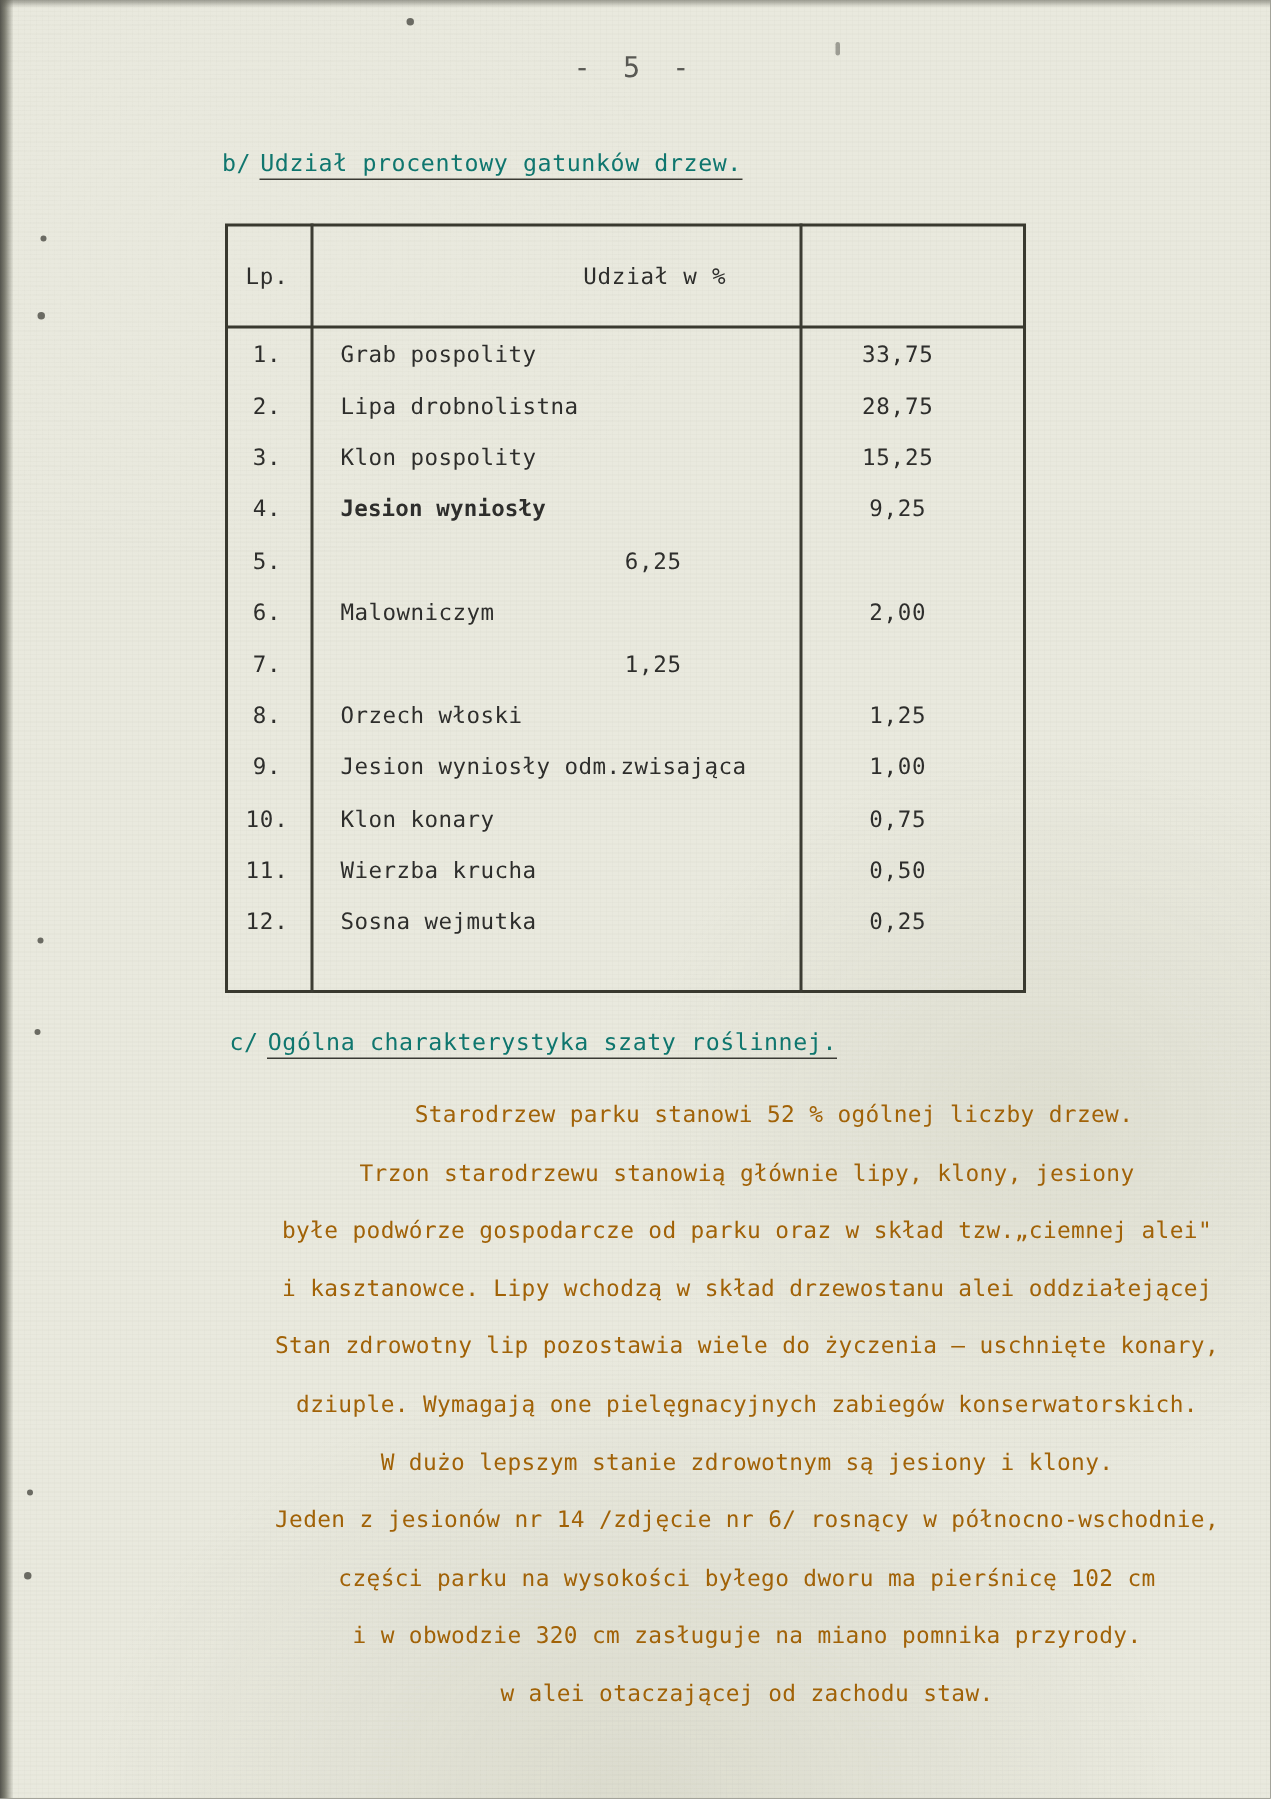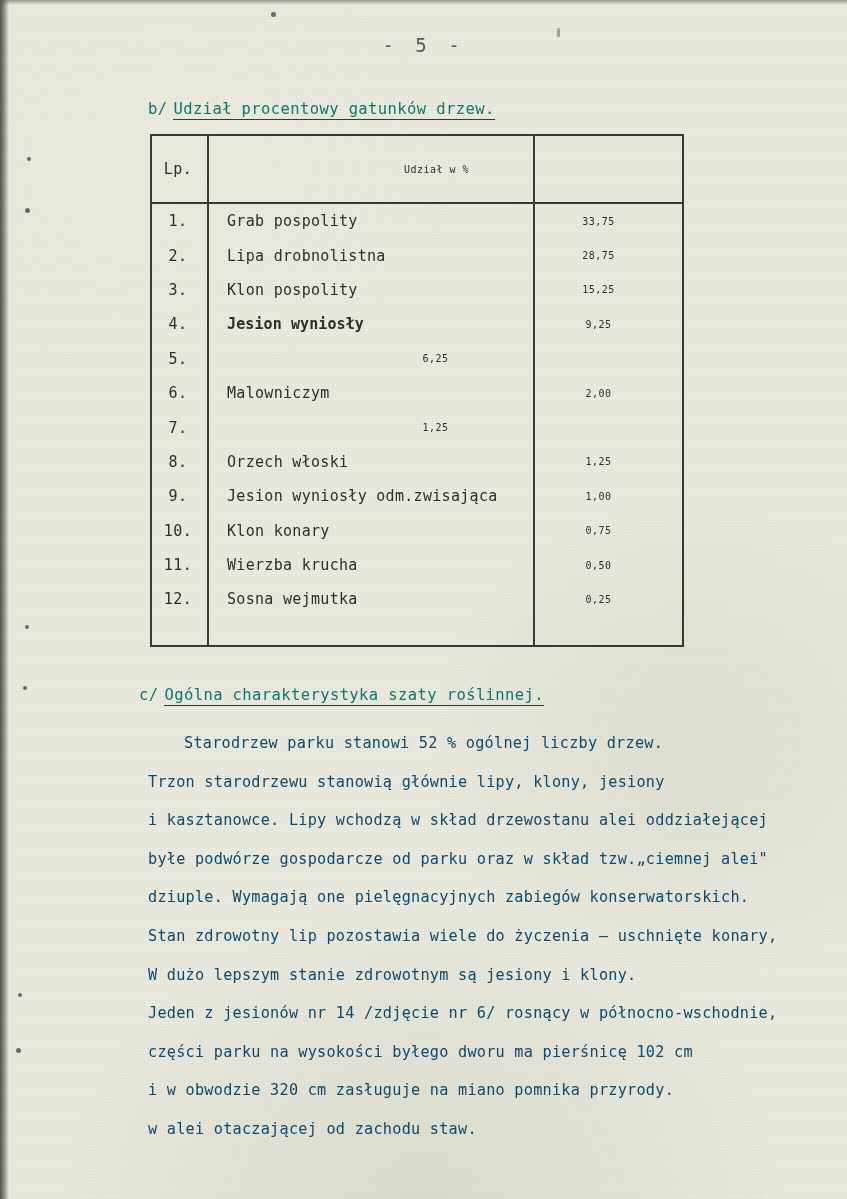--- a/index.html
+++ b/index.html
@@ -67,27 +67,27 @@
     letter-spacing: .4px;
     color: #0f766e;
     white-space: nowrap;
   }
   .heading .prefix { margin-right: 6px; }
   .heading .under {
     border-bottom: 1.6px solid #3a3a34;
     padding-bottom: 1px;
   }
   #heading-b { left: 148px; top: 100px; }
-  #heading-c { left: 139px; top: 686px; }
+  #heading-c { left: 153px; top: 686px; }
 
   
   .table-wrap {
     position: absolute;
     left: 150px;
-    top: 134px;
+    top: 149px;
     width: 534px;
     height: 513px;
     border: 2.2px solid #39392f;
     box-sizing: border-box;
   }
   .table-wrap::before,
   .table-wrap::after {
     content: "";
     position: absolute;
     top: -2px; bottom: -2px;
@@ -123,21 +123,21 @@
     box-sizing: border-box;
     padding-left: 20px;
     font-size: 15px;
     letter-spacing: .3px;
     white-space: nowrap;
   }
   .cell-pct {
     flex: 1;
     box-sizing: border-box;
     text-align: center;
-    font-size: 10px;
+    font-size: 15px;
     letter-spacing: .5px;
     padding-right: 18px;
   }
   .thead .cell-lp,
   .thead .cell-name,
   .thead .cell-pct {
     height: 100%;
     display: flex;
     align-items: center;
   }
@@ -150,22 +150,23 @@
 
   
   .body-text {
     position: absolute;
     left: 148px;
     top: 724px;
     width: 700px;
     font-size: 15.2px;
     line-height: 38.6px;
     letter-spacing: .25px;
-    color: #0c4a6e;
+    color: #a16207;
     white-space: nowrap;
+    text-align: center;
   }
   .body-text .indent { padding-left: 36px; }
   .line { height: 38.6px; }
 
   
   .speck {
     position: absolute;
     background: #40403a;
     border-radius: 50%;
     opacity: .75;
@@ -267,24 +268,24 @@
     </div>
   </div>
 
   <div class="heading" id="heading-c">
     <span class="prefix">c/</span><span class="under">Ogólna charakterystyka szaty roślinnej.</span>
   </div>
 
   <div class="body-text">
     <div class="line indent">Starodrzew parku stanowi 52 % ogólnej liczby drzew.</div>
     <div class="line">Trzon starodrzewu stanowią głównie lipy, klony, jesiony</div>
+    <div class="line">byłe podwórze gospodarcze od parku oraz w skład tzw.„ciemnej alei"</div>
     <div class="line">i kasztanowce. Lipy wchodzą w skład drzewostanu alei oddziałejącej</div>
-    <div class="line">byłe podwórze gospodarcze od parku oraz w skład tzw.„ciemnej alei"</div>
+    <div class="line">Stan zdrowotny lip pozostawia wiele do życzenia – uschnięte konary,</div>
     <div class="line">dziuple. Wymagają one pielęgnacyjnych zabiegów konserwatorskich.</div>
-    <div class="line">Stan zdrowotny lip pozostawia wiele do życzenia – uschnięte konary,</div>
     <div class="line">W dużo lepszym stanie zdrowotnym są jesiony i klony.</div>
     <div class="line">Jeden z jesionów nr 14 /zdjęcie nr 6/ rosnący w północno-wschodnie,</div>
     <div class="line">części parku na wysokości byłego dworu ma pierśnicę 102 cm</div>
     <div class="line">i w obwodzie 320 cm zasługuje na miano pomnika przyrody.</div>
     <div class="line">w alei otaczającej od zachodu staw.</div>
   </div>
 
 </div>
 
 </body></html>

